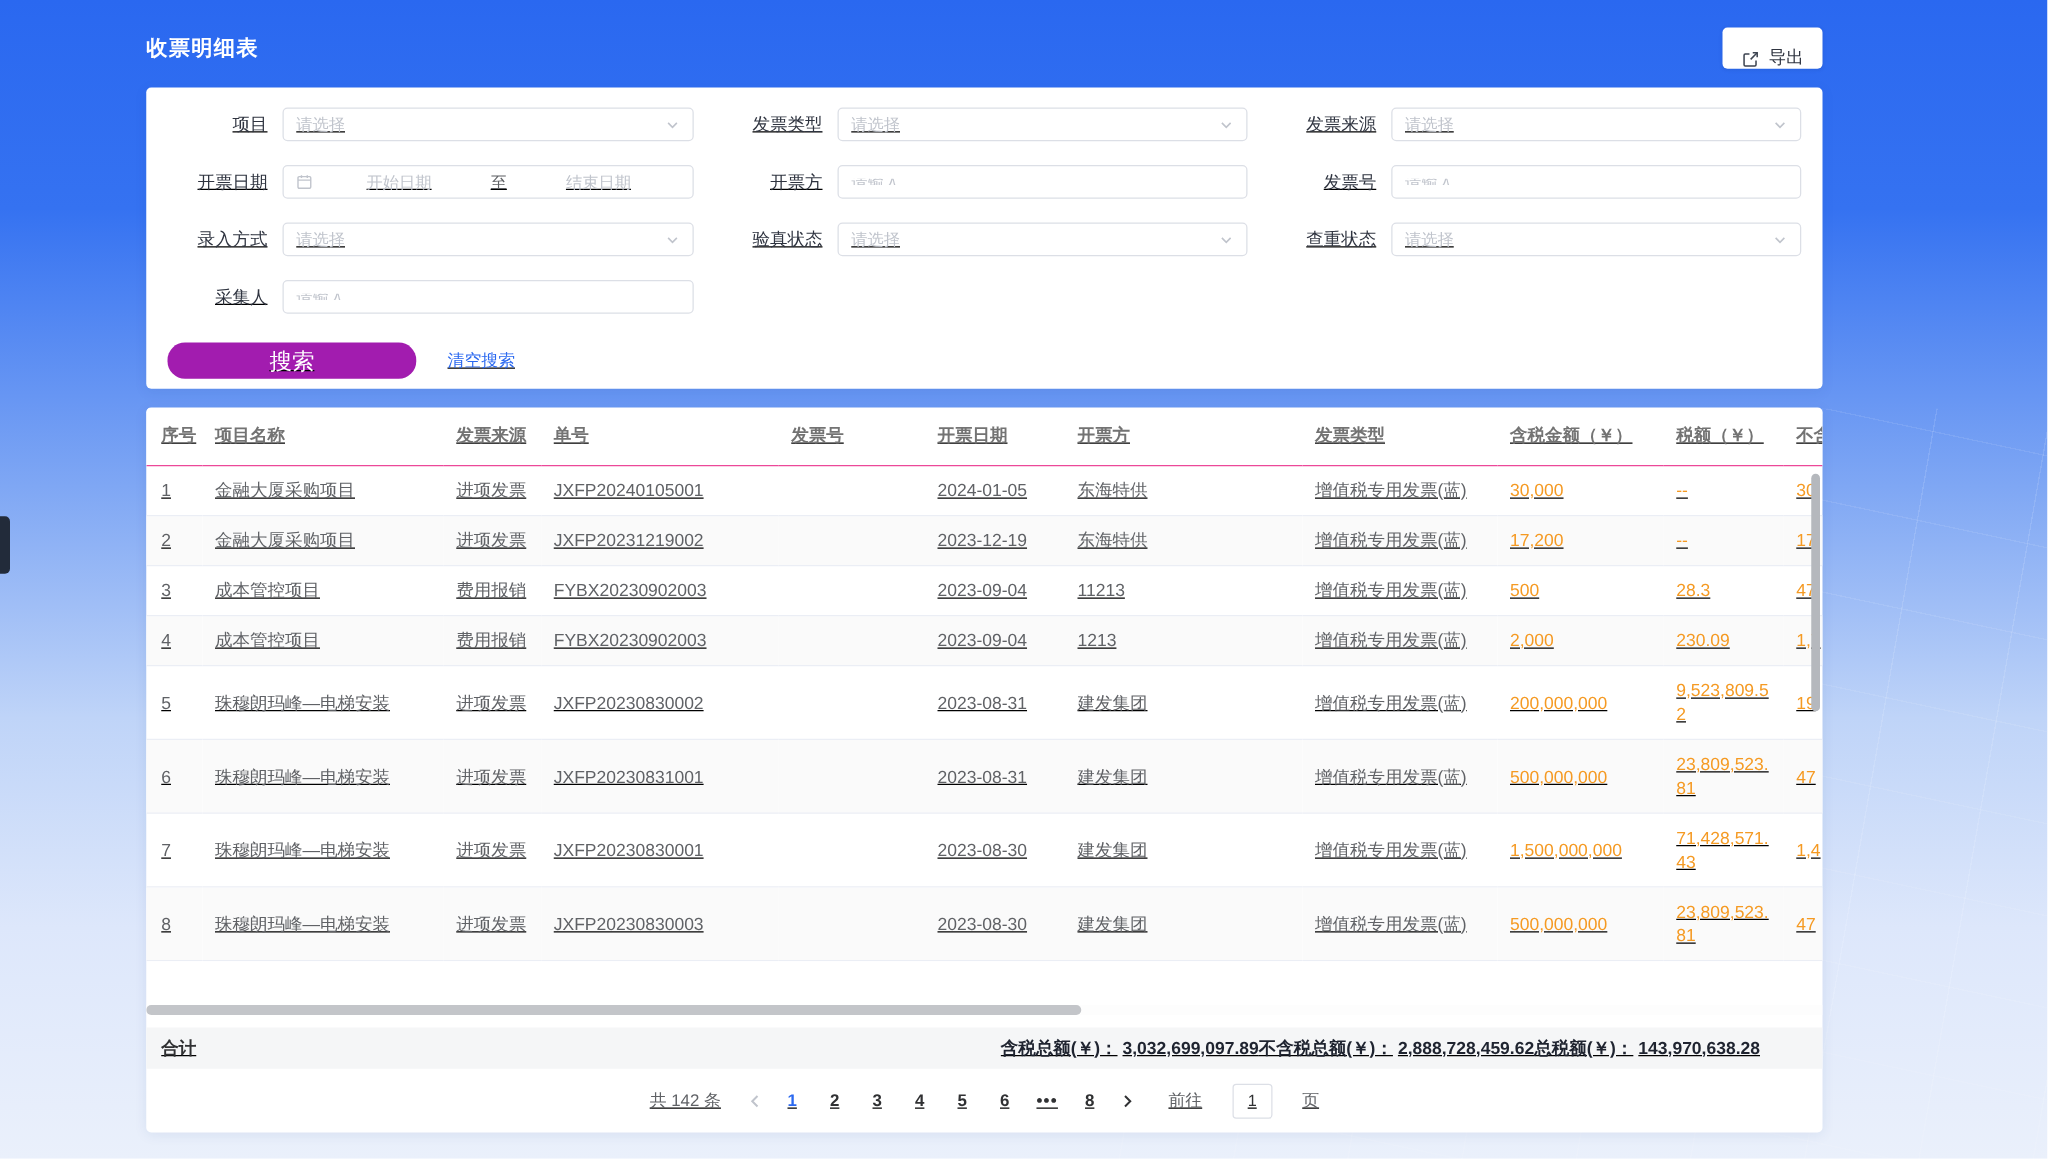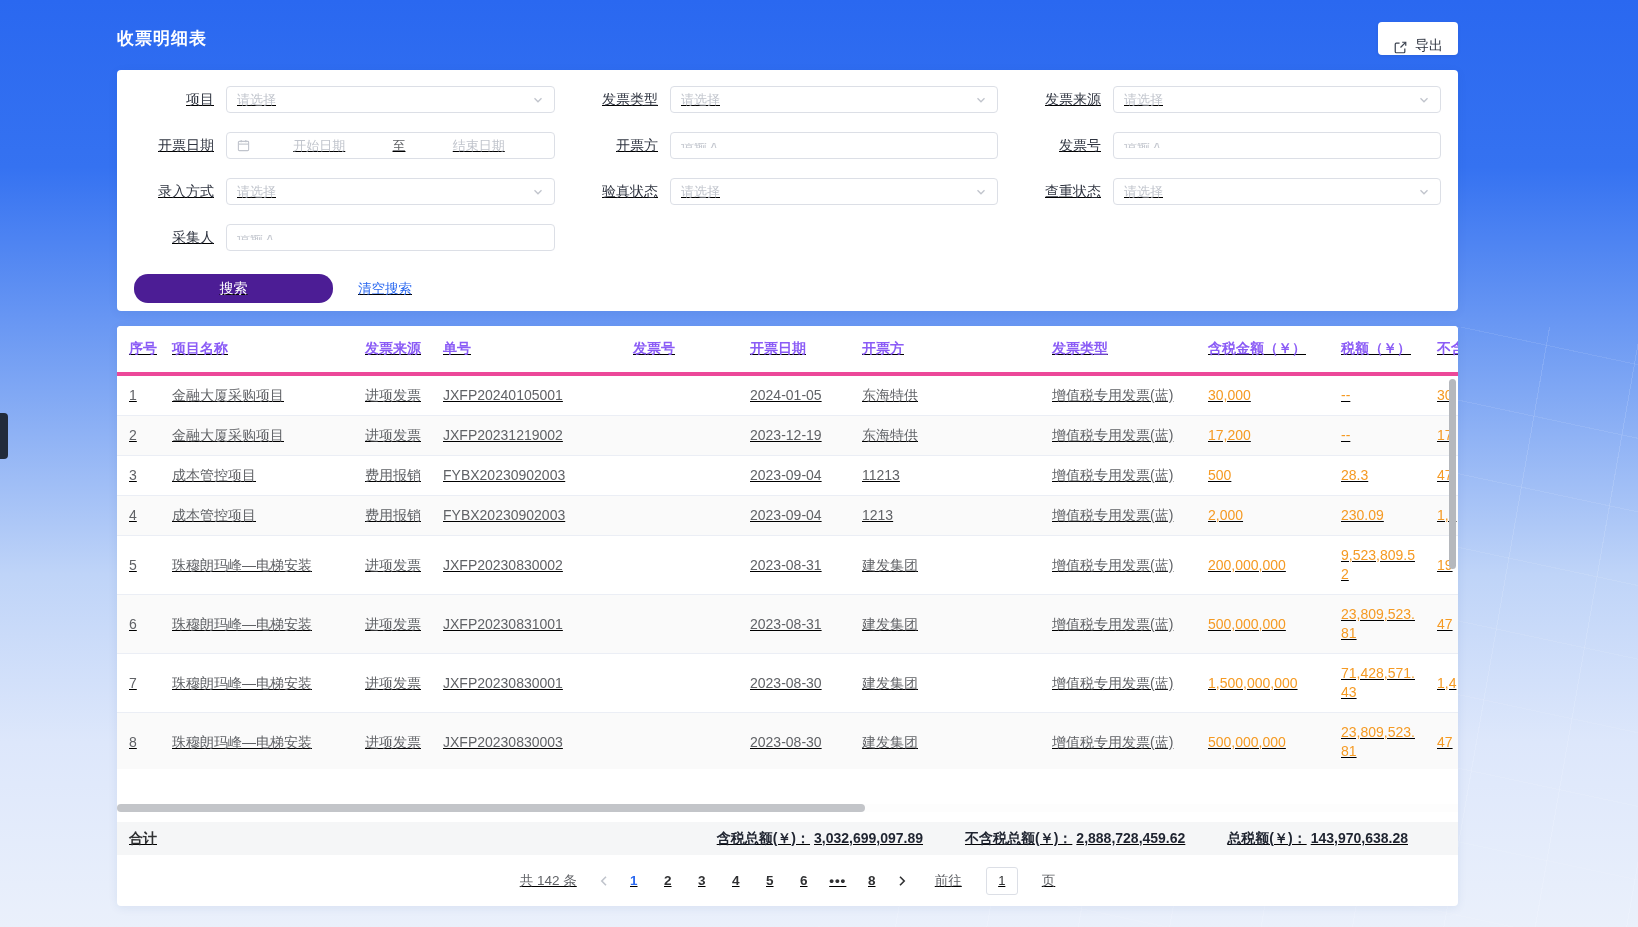--- a/index.html
+++ b/index.html
@@ -33,46 +33,46 @@
     display:flex; align-items:center; padding:10px 10px; font-size:13px; cursor:pointer; }
   .control .ph { color:#c0c4cc; }
   .control .chev { margin-left:auto; display:flex; }
   input.text-input { width:100%; height:100%; border:none; outline:none; font-size:13px; color:#303133;
     font-family:inherit; background:transparent; }
   input.text-input::placeholder { color:#c0c4cc; }
   .daterange { gap:4px; }
   .daterange .half { flex:1; text-align:center; color:#c0c4cc; }
   .daterange .sep { color:#606266; font-size:13px; padding:0 4px; }
   .actions { display:flex; align-items:center; padding:23px 0 0 17px; }
-  .search-btn { width:199px; height:29px; background:#4c1d95; border:none; border-radius:14px;
-    color:#fff; font-size:14px; cursor:pointer; font-family:inherit; }
+  .search-btn { width:199px; height:29px; background:#a21caf; border:none; border-radius:14px;
+    color:#fff; font-size:18px; cursor:pointer; font-family:inherit; }
   .clear-link { margin-left:25px; color:#2b69f0; font-size:13.5px; text-decoration:none; cursor:pointer; }
 
   
   .table-card { margin-top:15px; height:580px; display:flex; flex-direction:column; overflow:hidden; }
   .table-viewport { position:relative; height:443px; overflow:hidden; }
   table { border-collapse:collapse; table-layout:fixed; width:1490px; font-size:14px; }
-  th { text-align:left; color:#8b5cf6; font-weight:600; padding:14px 10px; border-bottom:4px solid #ec4899;
+  th { text-align:left; color:#737373; font-weight:600; padding:14px 10px; border-bottom:1px solid #ec4899;
     background:#fff; white-space:nowrap; overflow:hidden; }
   td { padding:10px 10px; border-bottom:1px solid #ebeef5; color:#606266; vertical-align:middle;
     line-height:19px; white-space:nowrap; overflow:hidden; }
   th:first-child, td:first-child { padding-left:12px; }
   tr.striped td { background:#fafafa; }
   td.amount { color:#f59a23; }
   td.wrapcell { white-space:normal; word-break:break-all; }
   .vscroll-thumb { position:absolute; right:2px; top:53px; width:7px; height:190px;
     background:#b5b8bd; border-radius:4px; cursor:pointer; }
   .hscroll { margin-top:35px; height:8px; width:100%; background:#fdfdfd; position:relative; }
   .hscroll-thumb { position:absolute; left:0; top:0; height:8px; width:748px; background:#c3c5c9;
     border-radius:4px; cursor:pointer; }
 
   .summary-row { margin-top:10px; height:33px; background:#f5f6f7; display:flex; align-items:center;
     padding:0 50px 0 12px; font-size:14px; }
   .summary-label { font-weight:bold; color:#303133; }
-  .totals { margin-left:auto; display:flex; gap:42px; }
+  .totals { margin-left:auto; display:flex; }
   .total-item { font-weight:bold; color:#1f2430; white-space:nowrap; }
   .total-item .t-val { margin-left:4px; }
 
   .pagination { flex:1; display:flex; align-items:center; justify-content:center; font-size:13.5px; color:#606266; }
   .pg-total { margin-right:14px; }
   .pg-btn { display:flex; align-items:center; justify-content:center; width:26px; height:26px;
     background:transparent; border:none; cursor:pointer; }
   .pg-num { min-width:26px; height:26px; line-height:26px; text-align:center; margin:0 4px;
     font-weight:600; color:#303133; cursor:pointer; }
   .pg-num.active { color:#2b69f0; cursor:default; }

